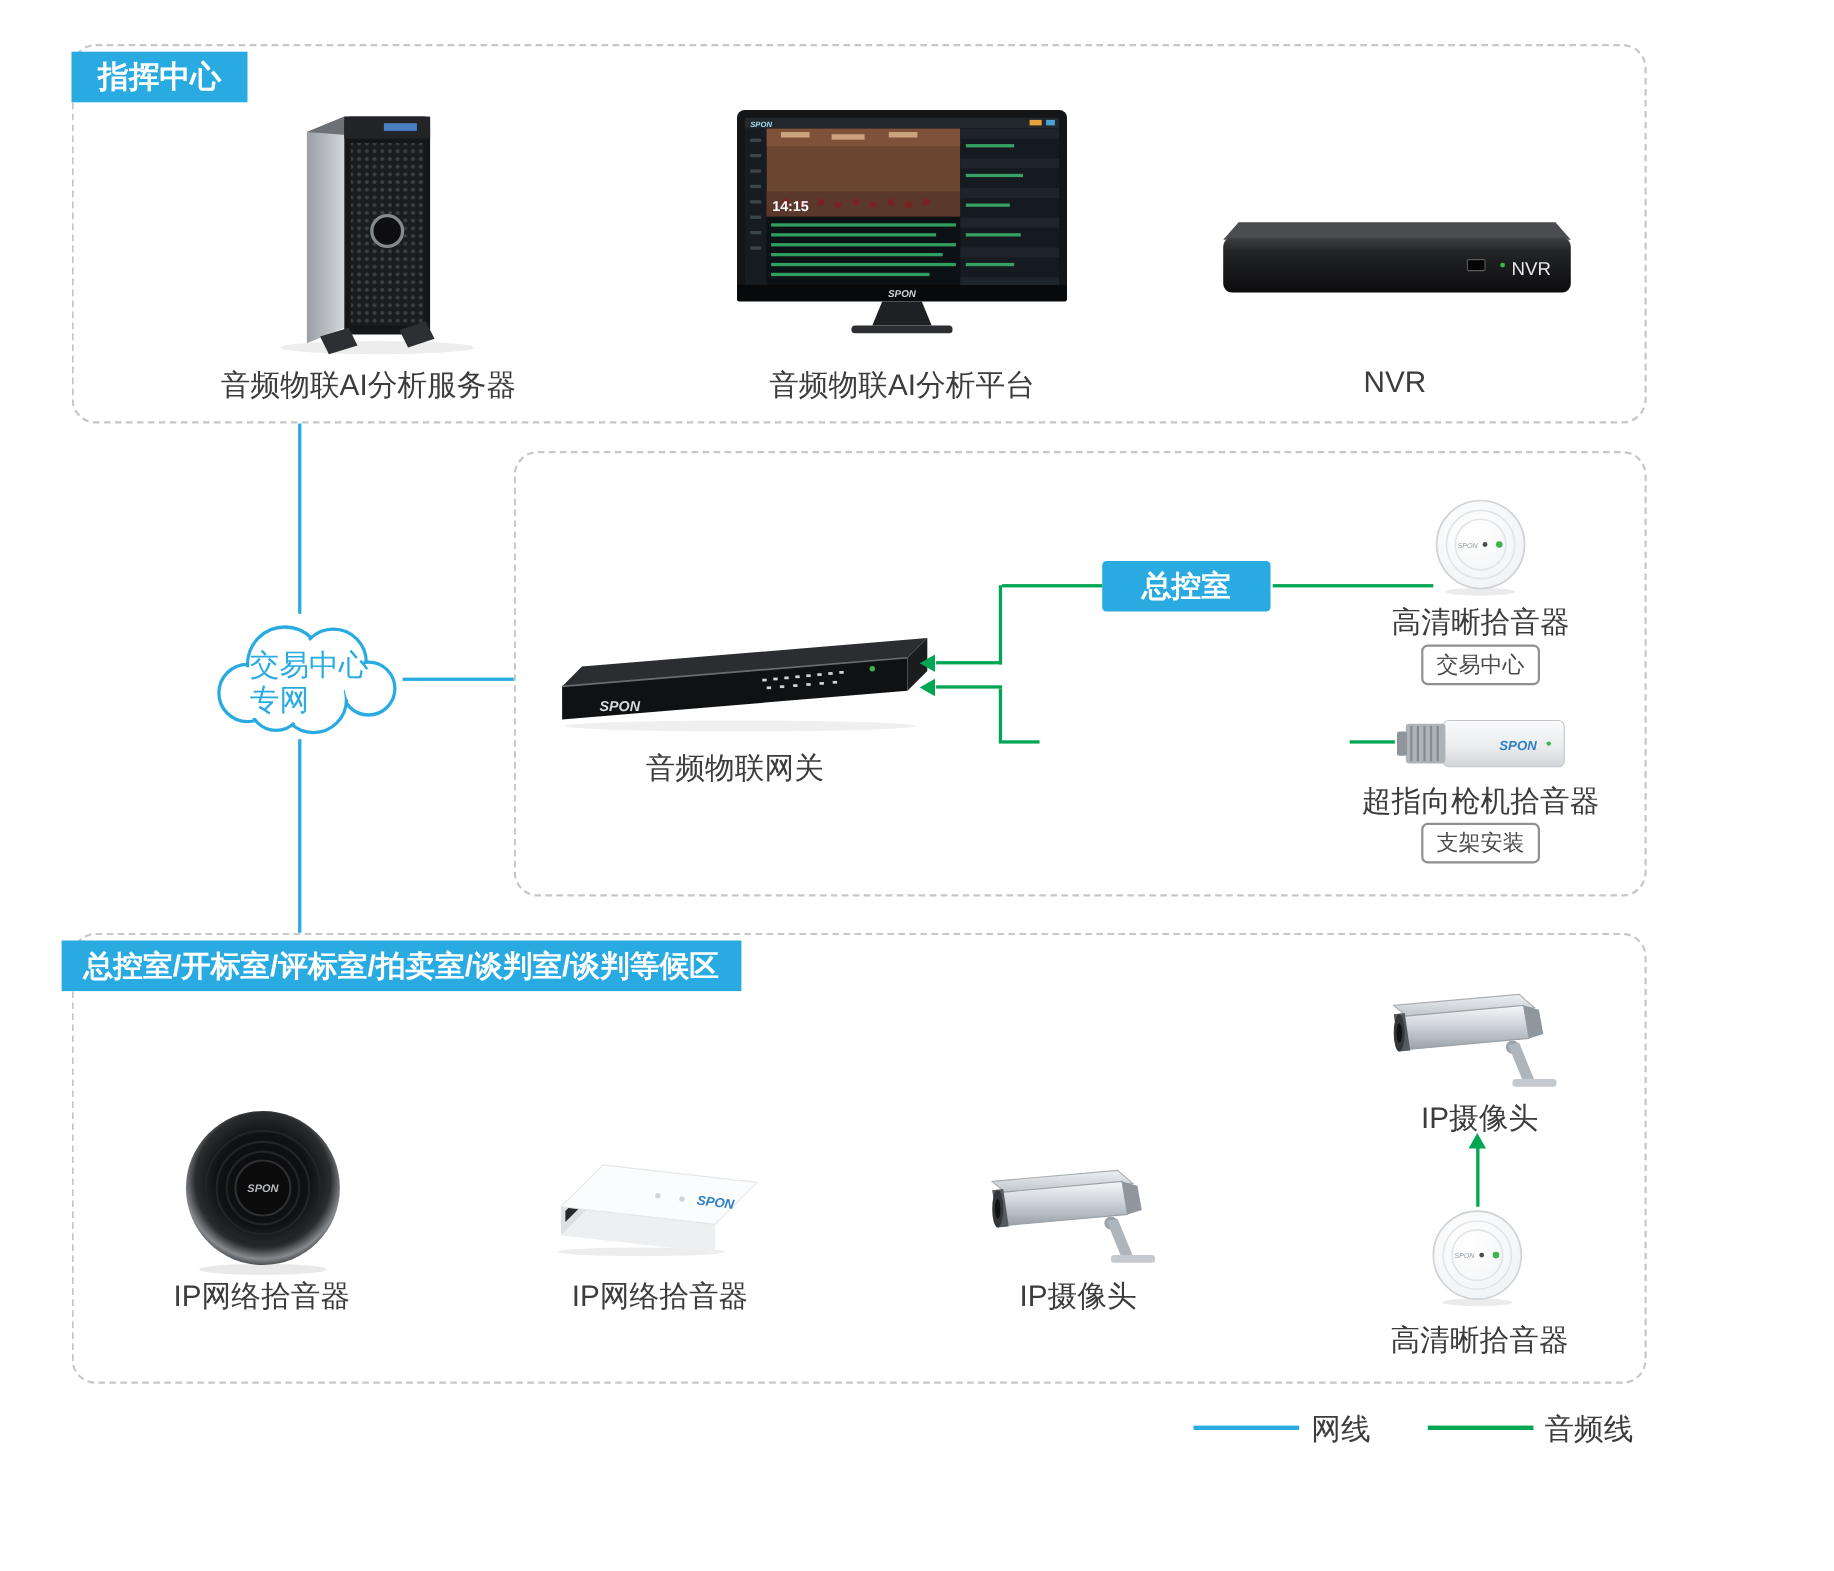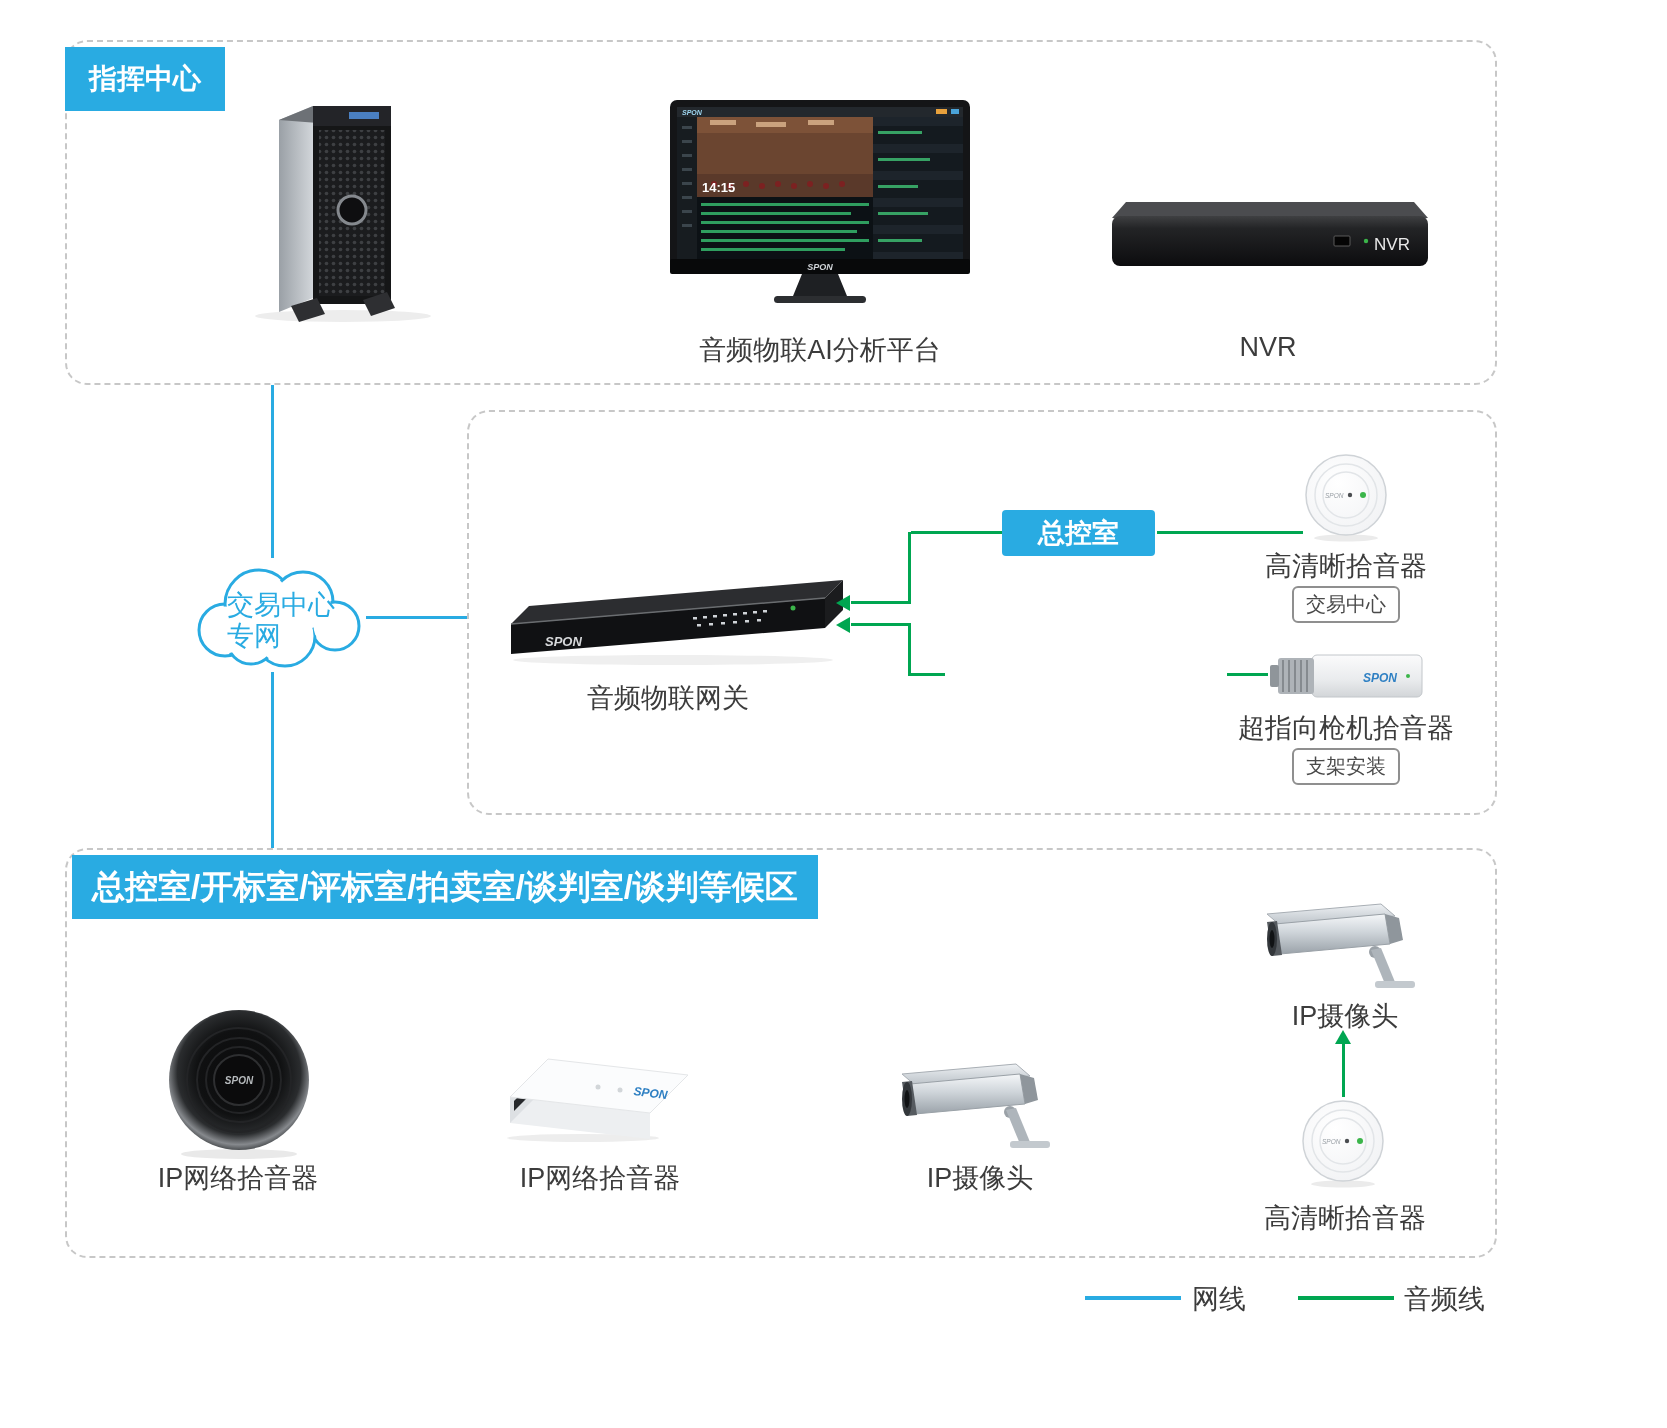--- a/index.html
+++ b/index.html
@@ -2,21 +2,21 @@
 <html><head>
 <meta charset="utf-8">
 <style>
   * { margin:0; padding:0; box-sizing:border-box; }
   html,body { background:#ffffff; }
   body { font-family:"Liberation Sans","DejaVu Sans",sans-serif; }
   .canvas { position:relative; width:1667px; height:1428px; background:#fff; overflow:hidden; }
   .abs { position:absolute; }
   .dashed-box { position:absolute; border:2px dashed #c7c7c7; border-radius:22px; background:#fff; }
   .badge { position:absolute; background:#29abe2; color:#fff; font-weight:bold; display:flex; align-items:center; justify-content:center; white-space:nowrap; }
-  .section-badge { height:64px; font-size:28px; padding:0 24px; }
+  .section-badge { height:46px; font-size:28px; padding:0 24px; }
   .room-badge { height:46px; font-size:27px; border-radius:4px; }
   .dev-label { position:absolute; transform:translateX(-50%); color:#3c3c3c; font-size:27px; white-space:nowrap; }
   .mount-tag { position:absolute; transform:translateX(-50%); border:2px solid #8f8f8f; border-radius:6px; background:#fff; color:#4a4a4a; font-size:20px; padding:3px 12px; white-space:nowrap; }
   .hline-blue { position:absolute; height:3px; background:#29abe2; }
   .vline-blue { position:absolute; width:3px;  background:#29abe2; }
   .hline-green { position:absolute; height:3px; background:#00a651; }
   .vline-green { position:absolute; width:3px;  background:#00a651; }
   .legend-line { position:absolute; height:4px; }
   .arrow-left { position:absolute; width:0; height:0; border-top:8px solid transparent; border-bottom:8px solid transparent; border-right:14px solid #00a651; }
   .arrow-up { position:absolute; width:0; height:0; border-left:8px solid transparent; border-right:8px solid transparent; border-bottom:14px solid #00a651; }
@@ -46,20 +46,21 @@
     <polygon points="54,28 88,14 88,206 54,220" fill="url(#srvSide)"></polygon>
     <polygon points="54,28 88,14 166,20 132,34" fill="#6d7176"></polygon>
     <rect x="88" y="14" width="78" height="198" rx="5" fill="#151617"></rect>
     <rect x="88" y="14" width="78" height="20" fill="#232428"></rect>
     <rect x="124" y="20" width="30" height="7" fill="#4a7fc1"></rect>
     <rect x="94" y="38" width="66" height="166" fill="url(#mesh)"></rect>
     <circle cx="127" cy="118" r="14" fill="#0e0e10" stroke="#85898e" stroke-width="3"></circle>
     <polygon points="66,214 92,206 100,222 74,230" fill="#2e2f32"></polygon>
     <polygon points="138,208 162,200 170,216 146,224" fill="#2e2f32"></polygon>
   </svg>
+  <div class="dev-label" style="left:335px;top:332px">音频物联AI分析服务器</div>
 
   <svg class="abs" style="left:670px;top:100px" width="300" height="208" viewBox="0 0 300 208">
     <rect x="0" y="0" width="300" height="172" rx="7" fill="#141517"></rect>
     <rect x="7" y="7" width="286" height="152" fill="#0d1114"></rect>
     <rect x="7" y="7" width="286" height="10" fill="#23282d"></rect>
     <text x="12" y="15" font-size="7" font-weight="bold" font-style="italic" fill="#9fd8f2">SPON</text>
     <rect x="266" y="9" width="11" height="5" fill="#e8a13c"></rect>
     <rect x="281" y="9" width="8" height="5" fill="#4aa3d8"></rect>
     <rect x="7" y="17" width="20" height="142" fill="#171c20"></rect>
     <g fill="#3b454c">
@@ -247,21 +248,21 @@
       <circle cx="100" cy="80" r="27.5"></circle>
       <circle cx="66" cy="84" r="21.5"></circle>
     </g>
   </svg>
   <div class="cloud-text" style="left:281px;top:590px">
     <div>交易中心</div>
     <div>专网</div>
   </div>
 
   <div class="dashed-box" style="left:65px;top:848px;width:1432px;height:410px"></div>
-  <div class="badge section-badge" style="left:72px;top:855px;font-size:33px;padding:0 20px">总控室/开标室/评标室/拍卖室/谈判室/谈判等候区</div>
+  <div class="badge section-badge" style="left:56px;top:855px;font-size:27px;padding:0 20px">总控室/开标室/评标室/拍卖室/谈判室/谈判等候区</div>
 
   <svg class="abs" style="left:166px;top:1008px" width="148" height="152" viewBox="0 0 148 152">
     <defs>
       <radialGradient id="bp1" cx="0.5" cy="0.45" r="0.55">
         <stop offset="0" stop-color="#0a0a0b"></stop>
           <stop offset="0.55" stop-color="#101112"></stop>
         <stop offset="0.8" stop-color="#2a2c2e"></stop>
           <stop offset="0.93" stop-color="#86898d"></stop>
           <stop offset="1" stop-color="#4e5154"></stop>
       </radialGradient>

